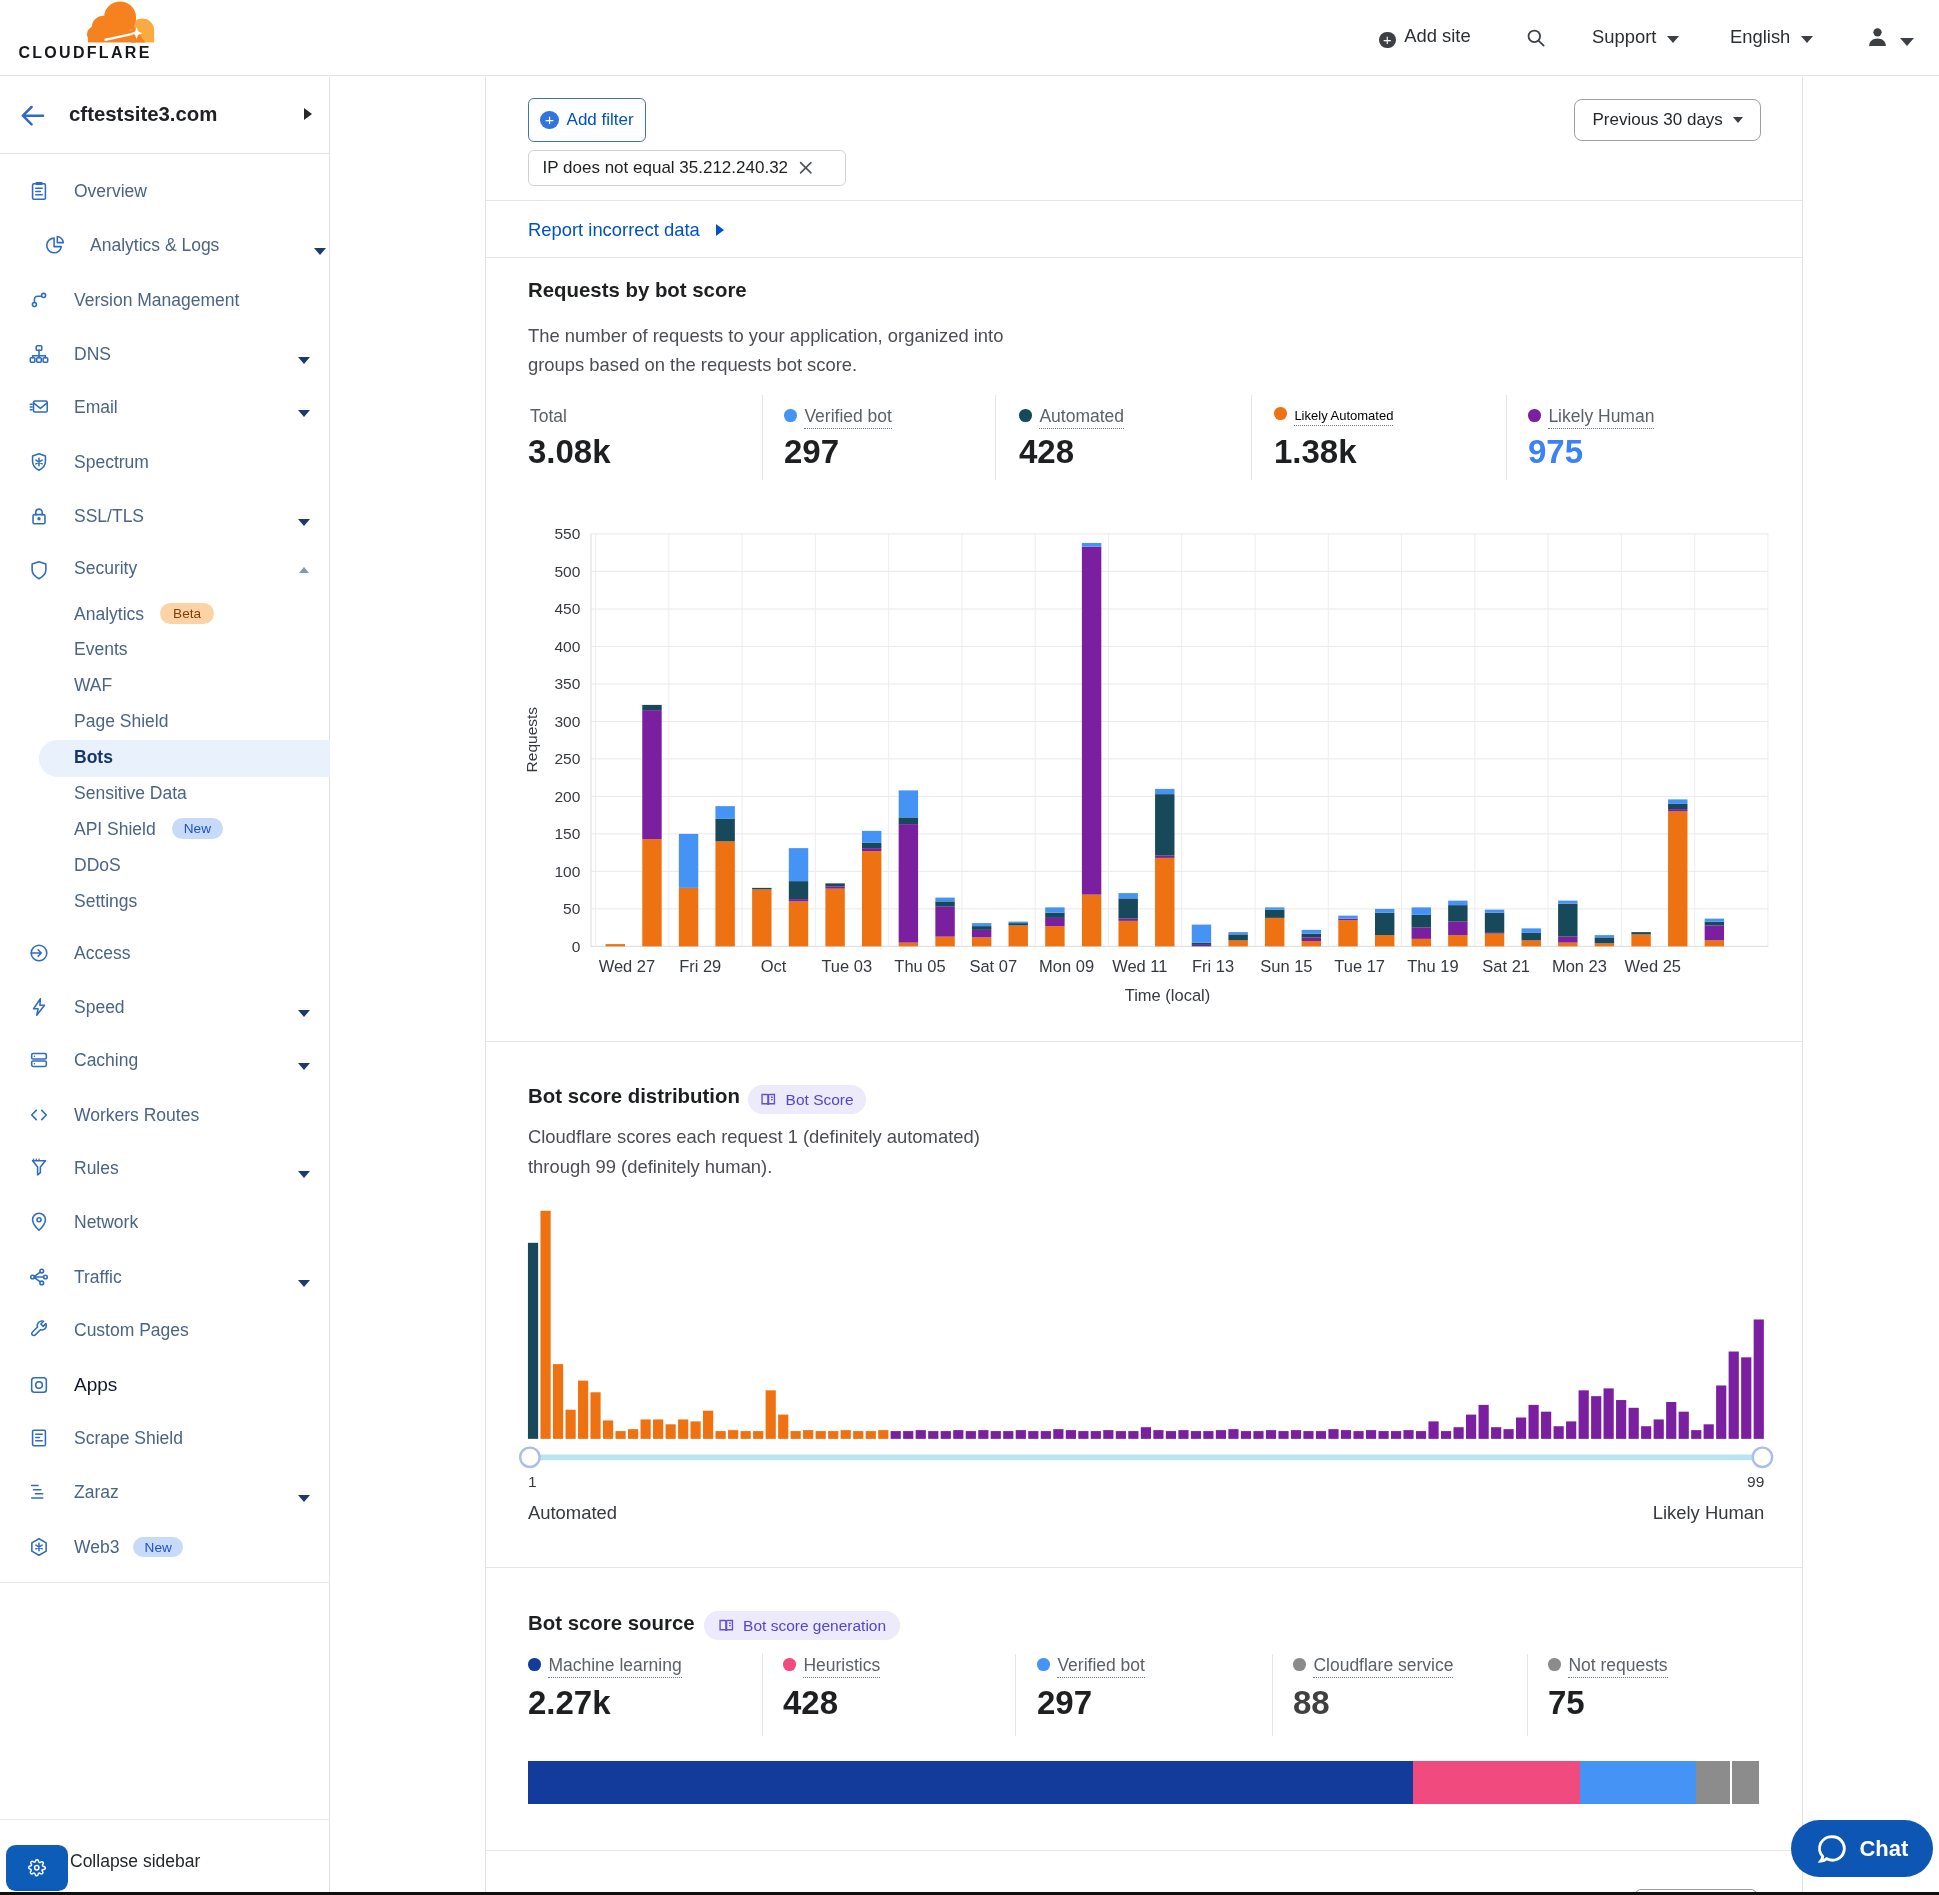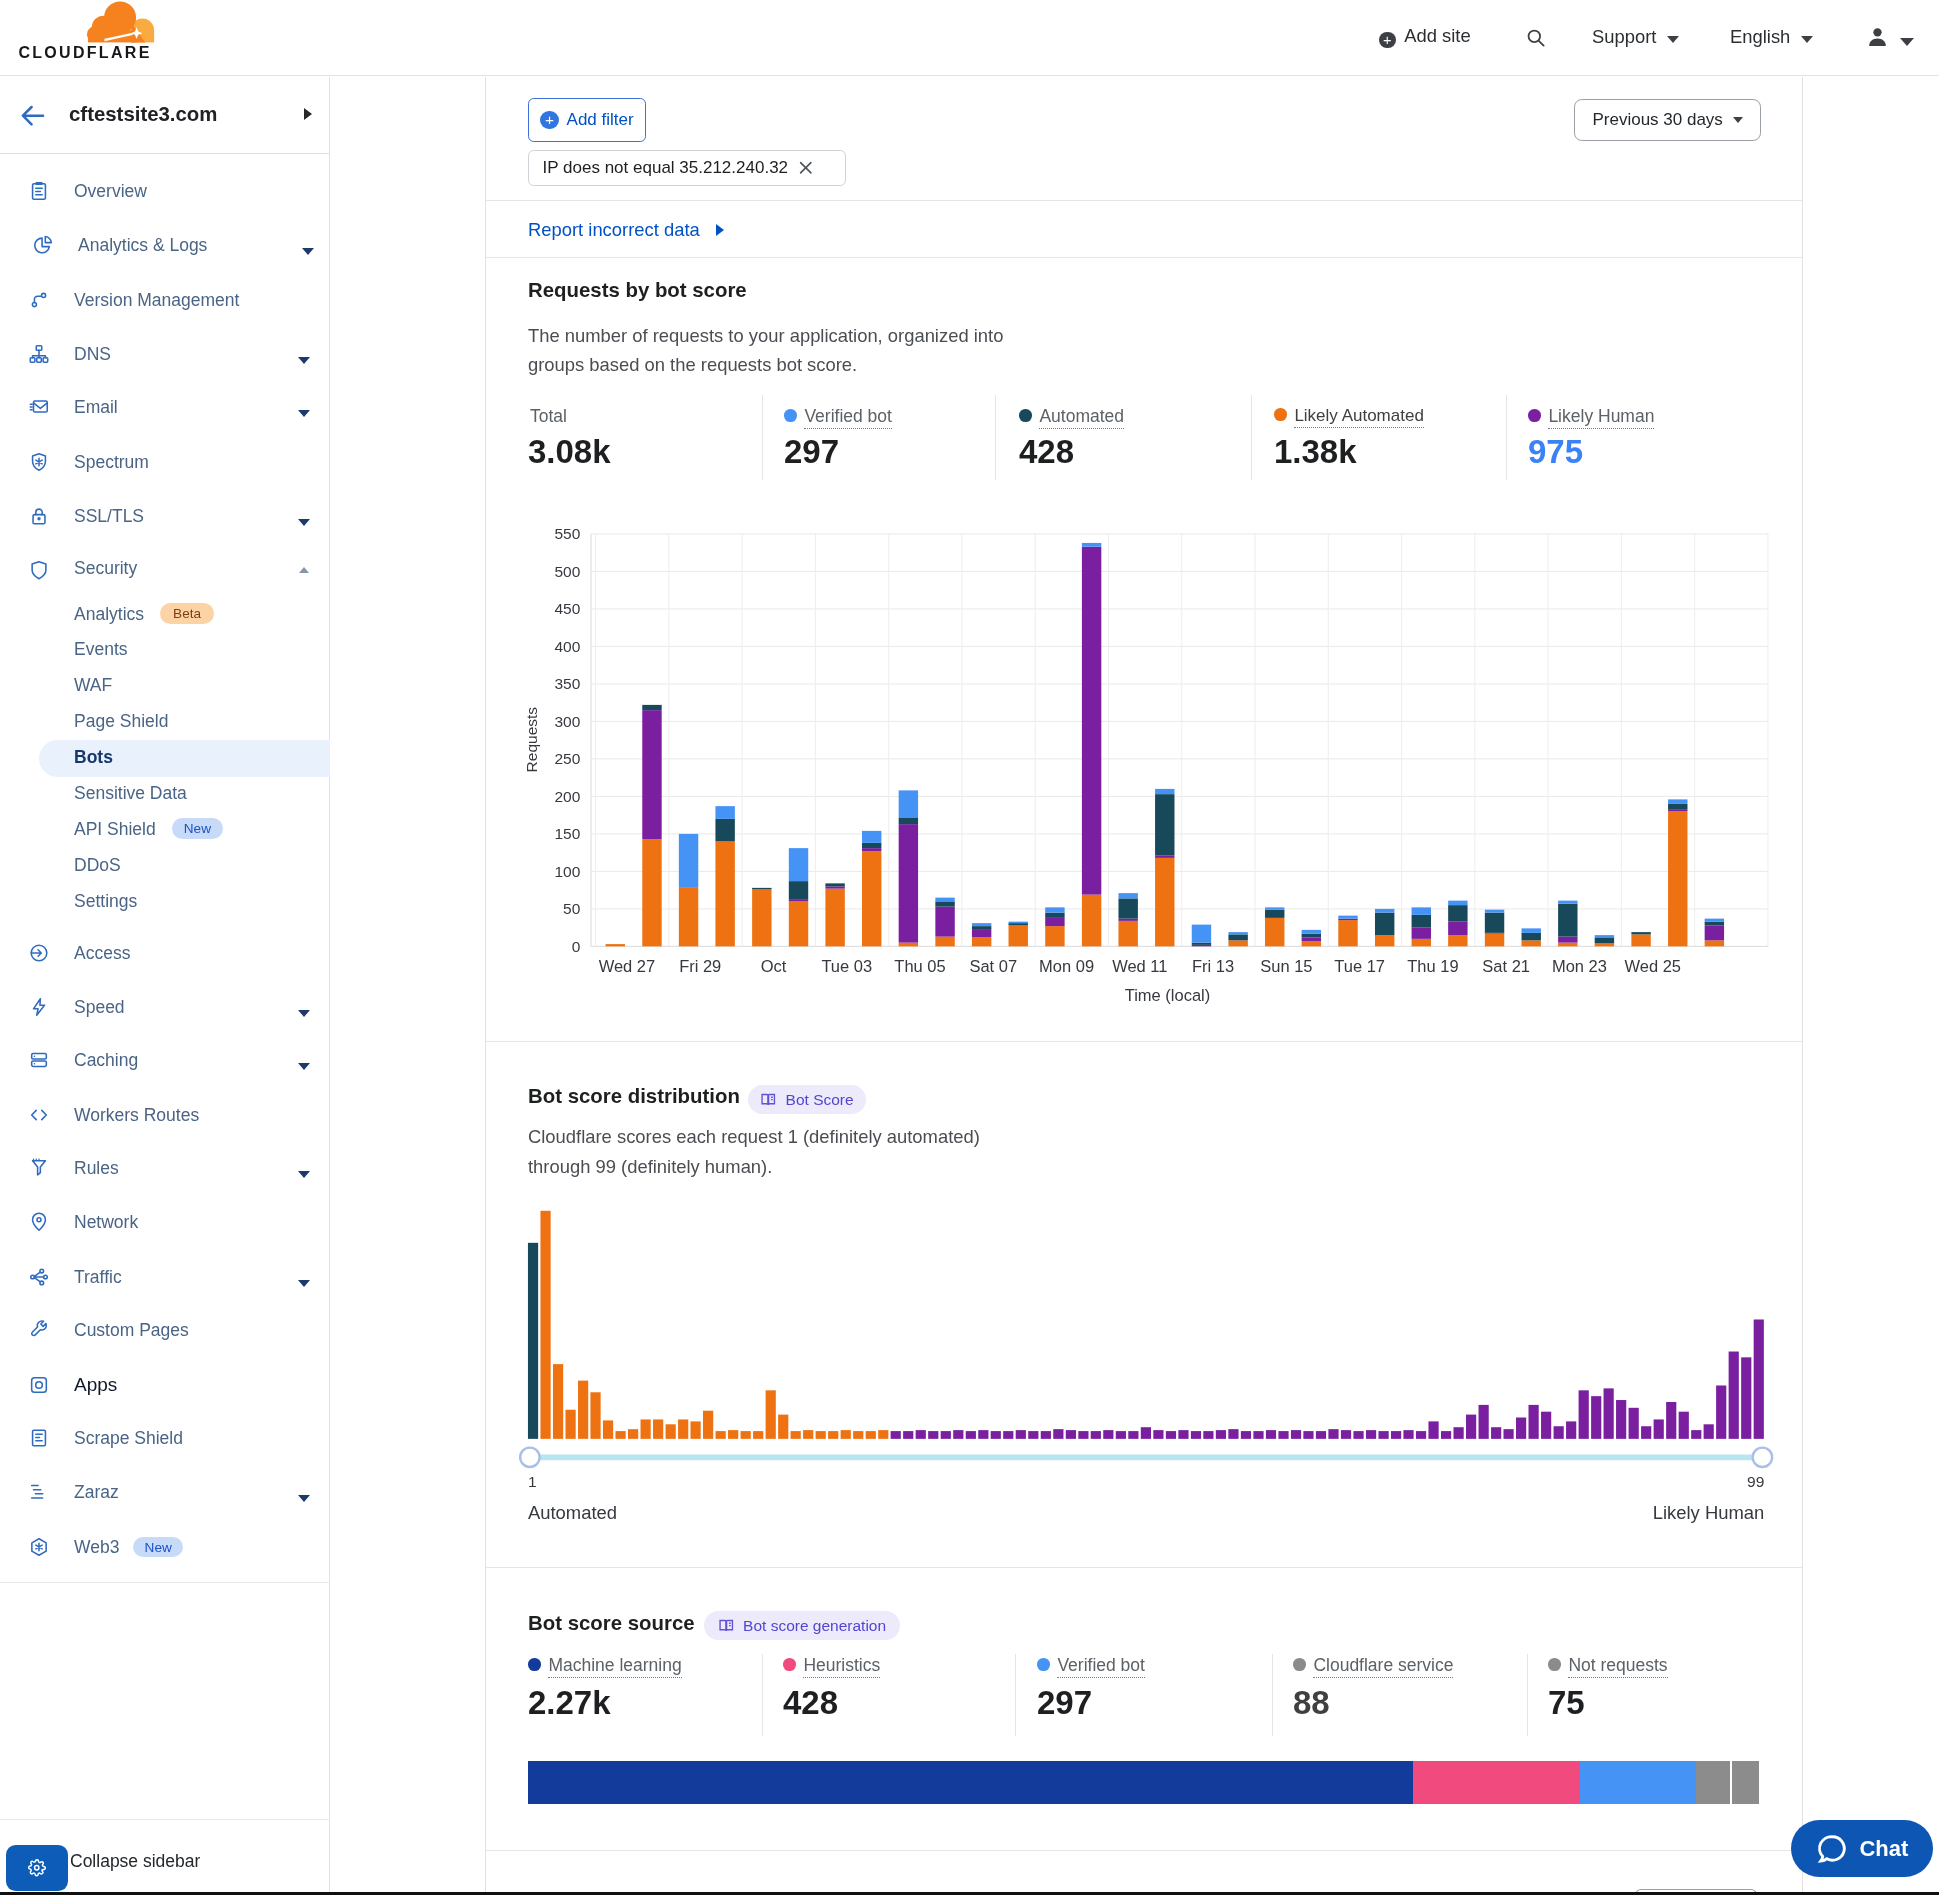--- a/index.html
+++ b/index.html
@@ -46,21 +46,21 @@
   </div>
   <div class="abs" style="left:0;top:-77px;width:330px;height:1895px;">
 <div style="position:absolute;left:0;top:165px;width:330px;height:52px;">
 <div style="position:absolute;left:28px;top:14.6px;"><svg width="22" height="22" viewBox="0 0 24 24" fill="none" stroke="#2f6bbf" stroke-width="1.7" stroke-linecap="round" stroke-linejoin="round">
             <rect x="5" y="4" width="14" height="17" rx="1.5"></rect>
             <path d="M9 4.5v-1.5h6v1.5z" fill="#2f6bbf"></path>
             <path d="M8.5 9h7M8.5 12.5h5M8.5 16h7"></path>
           </svg></div>
 <div style="position:absolute;left:74px;top:0;height:52px;display:flex;align-items:center;font-size:17.5px;color:#4a6486;">Overview</div>
 </div>
-<div style="position:absolute;left:4px;top:219px;width:330px;height:52px;">
+<div style="position:absolute;left:16px;top:219px;width:330px;height:52px;">
 <div style="position:absolute;left:28px;top:14.6px;"><svg width="22" height="22" viewBox="0 0 24 24" fill="none" stroke="#2f6bbf" stroke-width="1.7" stroke-linecap="round" stroke-linejoin="round">
             <path d="M11 4.5a8 8 0 107.9 9.3H11z"></path>
             <path d="M14.5 2.8a8 8 0 016.6 6.6h-6.6z"></path>
           </svg></div>
 <div style="position:absolute;left:74px;top:0;height:52px;display:flex;align-items:center;font-size:17.5px;color:#4a6486;">Analytics &amp; Logs</div>
 <div style="position:absolute;right:20.4px;top:22px;"><span style="display:inline-block;width:0;height:0;border-left:6.8px solid transparent;border-right:6.8px solid transparent;border-top:7.8px solid #1d3a6d;"></span></div>
 </div>
 <div style="position:absolute;left:0;top:328px;width:330px;height:52px;">
 <div style="position:absolute;left:28px;top:14.6px;"><svg width="22" height="22" viewBox="0 0 24 24" fill="none" stroke="#2f6bbf" stroke-width="1.7" stroke-linecap="round" stroke-linejoin="round">
             <rect x="9" y="3" width="6" height="5" rx="1"></rect>
@@ -250,21 +250,21 @@
 <div style="position:absolute;left:762px;top:395px;width:1px;height:85px;background:#e5e5e5;"></div>
 <div style="position:absolute;left:995px;top:395px;width:1px;height:85px;background:#e5e5e5;"></div>
 <div style="position:absolute;left:1251px;top:395px;width:1px;height:85px;background:#e5e5e5;"></div>
 <div style="position:absolute;left:1506px;top:395px;width:1px;height:85px;background:#e5e5e5;"></div>
 <div style="position:absolute;left:530px;top:406px;font-size:17.5px;color:#5b6166;">Total</div>
 <div style="position:absolute;left:528px;top:435px;font-size:33px;line-height:33px;font-weight:bold;color:#1d1f20;">3.08k</div>
 <div style="position:absolute;left:784px;top:406px;"><span style="display:inline-block;width:12.6px;height:12.6px;border-radius:50%;background:#4593f5;margin-right:7.8px;"></span><span style="color:#5b6166;font-size:17.5px;border-bottom:1.9px dotted #767b80;padding-bottom:1.9px;">Verified bot</span></div>
 <div style="position:absolute;left:784px;top:435px;font-size:33px;line-height:33px;font-weight:bold;color:#1d1f20;">297</div>
 <div style="position:absolute;left:1019px;top:406px;"><span style="display:inline-block;width:12.6px;height:12.6px;border-radius:50%;background:#17495a;margin-right:7.8px;"></span><span style="color:#5b6166;font-size:17.5px;border-bottom:1.9px dotted #767b80;padding-bottom:1.9px;">Automated</span></div>
 <div style="position:absolute;left:1019px;top:435px;font-size:33px;line-height:33px;font-weight:bold;color:#1d1f20;">428</div>
-<div style="position:absolute;left:1274px;top:406px;"><span style="display:inline-block;width:12.6px;height:12.6px;border-radius:50%;background:#ee7211;margin-right:7.8px;"></span><span style="color:#404040;font-size:17px;border-bottom:1.9px dotted #767b80;padding-bottom:1.9px;">Likely Automated</span></div>
+<div style="position:absolute;left:1274px;top:406px;"><span style="display:inline-block;width:12.6px;height:12.6px;border-radius:50%;background:#ee7211;margin-right:7.8px;"></span><span style="color:#000000;font-size:13px;border-bottom:1.9px dotted #767b80;padding-bottom:1.9px;">Likely Automated</span></div>
 <div style="position:absolute;left:1274px;top:435px;font-size:33px;line-height:33px;font-weight:bold;color:#1d1f20;">1.38k</div>
 <div style="position:absolute;left:1528px;top:406px;"><span style="display:inline-block;width:12.6px;height:12.6px;border-radius:50%;background:#7a1fa0;margin-right:7.8px;"></span><span style="color:#5b6166;font-size:17.5px;border-bottom:1.9px dotted #767b80;padding-bottom:1.9px;">Likely Human</span></div>
 <div style="position:absolute;left:1528px;top:435px;font-size:33px;line-height:33px;font-weight:bold;color:#3b82f6;">975</div>
 <svg class="abs" style="left:0;top:0;" width="1940" height="1029" viewBox="0 0 1999 1060">
 <line x1="609" y1="975.0" x2="1822" y2="975.0" stroke="#d9d9d9" stroke-width="1"></line>
 <line x1="609" y1="936.4" x2="1822" y2="936.4" stroke="#e8e8e8" stroke-width="1"></line>
 <line x1="609" y1="897.7" x2="1822" y2="897.7" stroke="#e8e8e8" stroke-width="1"></line>
 <line x1="609" y1="859.1" x2="1822" y2="859.1" stroke="#e8e8e8" stroke-width="1"></line>
 <line x1="609" y1="820.5" x2="1822" y2="820.5" stroke="#e8e8e8" stroke-width="1"></line>
 <line x1="609" y1="781.8" x2="1822" y2="781.8" stroke="#e8e8e8" stroke-width="1"></line>

